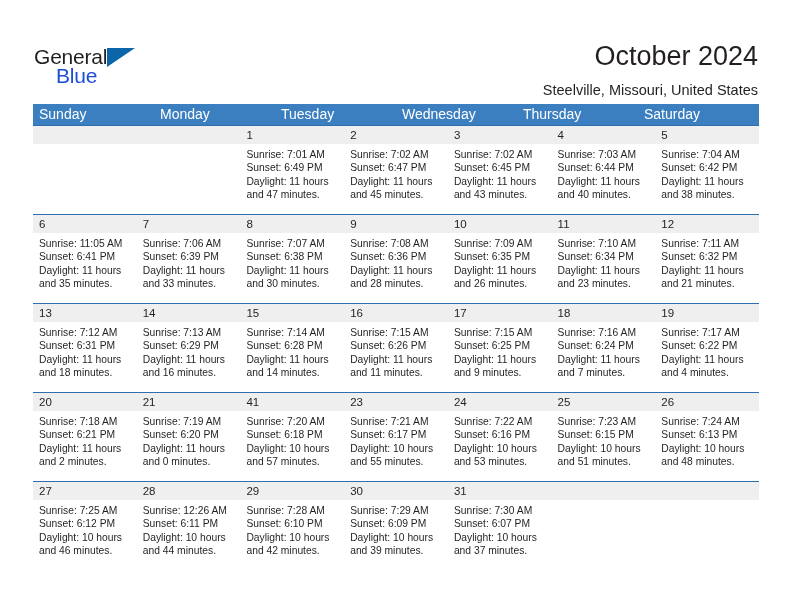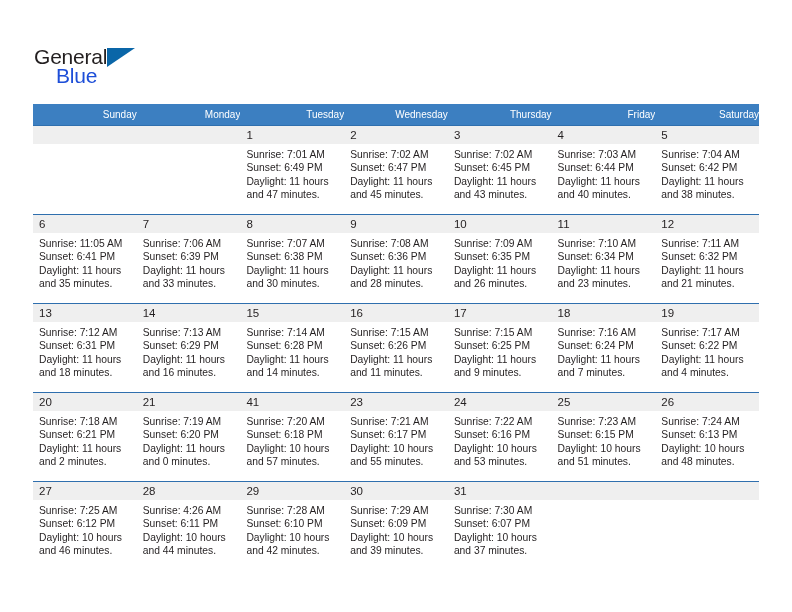--- a/index.html
+++ b/index.html
@@ -94,27 +94,26 @@
     width: 726px;
   }
   .weekday-row {
     display: flex;
     background: #3c7fc1;
     height: 21px;
   }
   .weekday {
     flex: 1 1 0;
     color: #ffffff;
-    font-size: 10px;
+    font-size: 14px;
     line-height: 21px;
     padding-left: 6px;
     box-sizing: border-box;
     overflow: hidden;
     white-space: nowrap;
-    text-align: right;
   }
 
   .week-row {
     display: flex;
     border-top: 1.6px solid #2f6fae;
     height: 88px;
     background: #ffffff;
   }
   .week-row.last {
     border-bottom: 0;
@@ -155,32 +154,35 @@
 <div class="page">
 
   <div class="header">
 
     <div class="logo">
       <span class="logo-general">General</span>
       <span class="logo-triangle"></span>
       <span class="logo-blue">Blue</span>
     </div>
 
+    <div class="title-block">
+      <div class="cal-title">October 2024</div>
+      <div class="cal-subtitle">Steelville, Missouri, United States</div>
+    </div>
 
   </div>
 
   <div class="calendar">
 
     <div class="weekday-row">
       <div class="weekday">Sunday</div>
       <div class="weekday">Monday</div>
       <div class="weekday">Tuesday</div>
       <div class="weekday">Wednesday</div>
       <div class="weekday">Thursday</div>
-      <div class="weekday">Friday</div>
       <div class="weekday">Saturday</div>
     </div>
 
     <div id="weeks-container">
         <div class="week-row">
           <div class="day-cell empty">
             <div class="day-band">
               <span class="day-num"></span>
             </div>
           </div>
@@ -492,21 +494,21 @@
               <div class="day-line">Sunset: 6:12 PM</div>
               <div class="day-line">Daylight: 10 hours</div>
               <div class="day-line">and 46 minutes.</div>
             </div>
           </div>
           <div class="day-cell">
             <div class="day-band">
               <span class="day-num">28</span>
             </div>
             <div class="day-body">
-              <div class="day-line">Sunrise: 4:26 AM</div>
+              <div class="day-line">Sunrise: 12:26 AM</div>
               <div class="day-line">Sunset: 6:11 PM</div>
               <div class="day-line">Daylight: 10 hours</div>
               <div class="day-line">and 44 minutes.</div>
             </div>
           </div>
           <div class="day-cell">
             <div class="day-band">
               <span class="day-num">29</span>
             </div>
             <div class="day-body">

